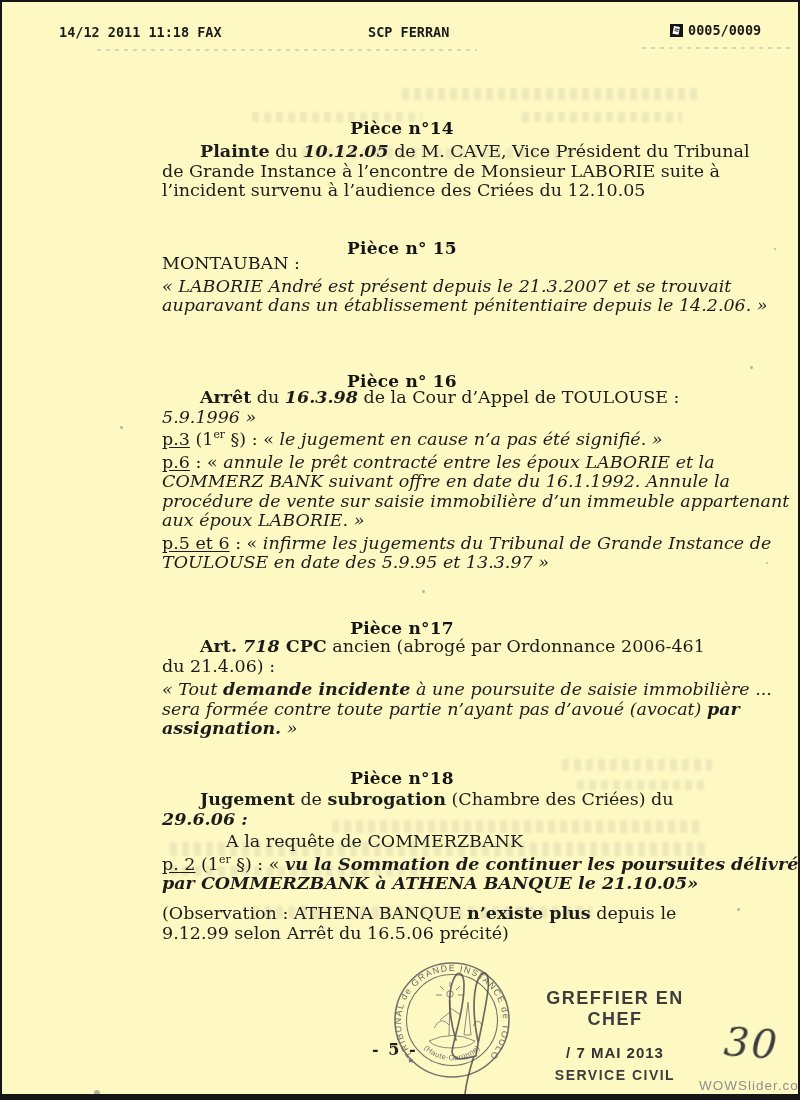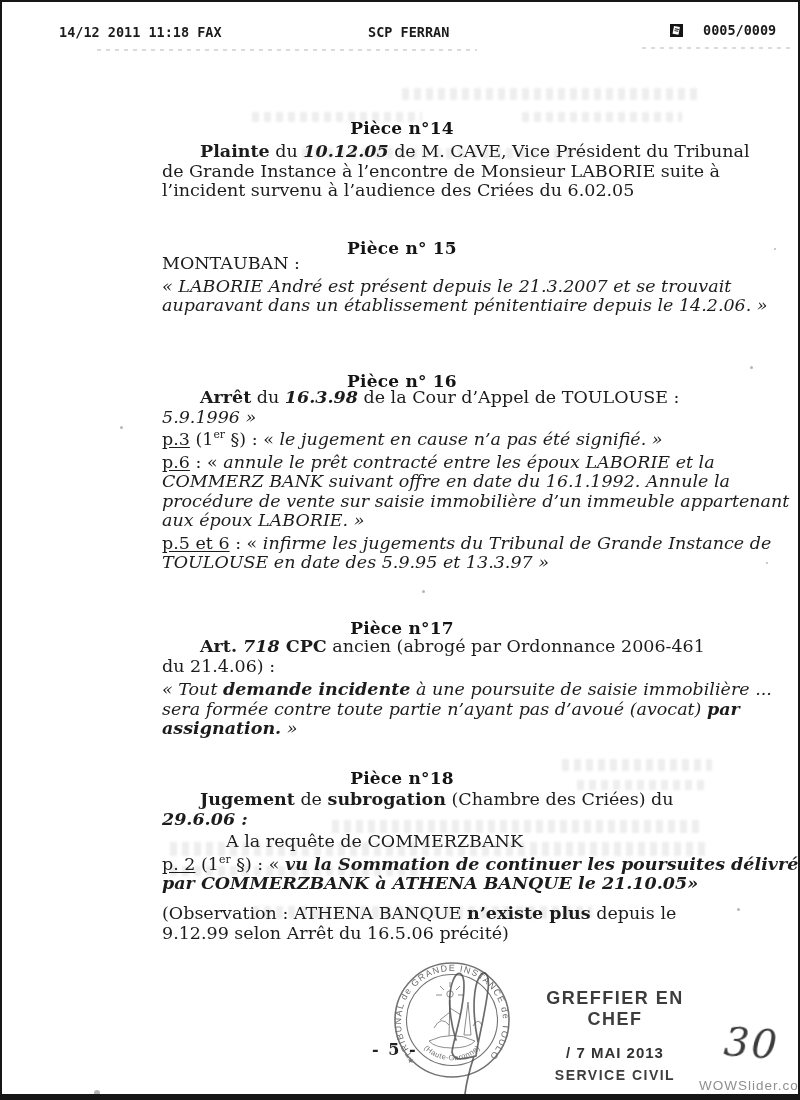--- a/index.html
+++ b/index.html
@@ -1,33 +1,33 @@
 <!DOCTYPE html>
 <html><head>
 <meta charset="utf-8">
 <style>
   html,body{margin:0;padding:0;background:#e8e8e8;}
   .page{
     position:relative; width:800px; height:1100px; margin:0 auto;
-    background:#ffffff;
+    background:#fef9c3;
     border:2px solid #161616; border-bottom-width:6px;
     box-sizing:border-box;
     font-family:"DejaVu Serif", serif;
     color:#1e1e1e;
     overflow:hidden;
   }
   
   .fax-header{
     position:absolute; top:22px; left:0; width:100%;
     font-family:"DejaVu Sans Mono", monospace;
     font-weight:bold; font-size:13.5px; color:#1b1b1b;
   }
   .fax-left{position:absolute; left:57px; top:0;}
   .fax-center{position:absolute; left:366px; top:0;}
-  .fax-right{position:absolute; left:668px; top:-2px; display:flex; align-items:center; gap:19px;}
+  .fax-right{position:absolute; left:668px; top:-2px; display:flex; align-items:center; gap:4px;}
   .fax-icon-svg{display:inline-block; vertical-align:middle;}
   .dotline{
     position:absolute; height:2px;
     background:repeating-linear-gradient(90deg, rgba(110,110,110,.55) 0 4px, transparent 4px 9px);
     opacity:.45; filter:blur(.4px);
   }
   
   .heading{
     position:absolute; left:0; width:800px; text-align:center;
     font-size:17px; font-weight:bold; color:#141414;
@@ -114,21 +114,21 @@
   <div class="speck" style="left:706px; top:148px; width:2px; height:2px;"></div>
   <div class="speck" style="left:420px; top:588px; width:3px; height:3px;"></div>
   <div class="speck" style="left:735px; top:906px; width:3px; height:3px;"></div>
   <div class="speck" style="left:772px; top:246px; width:2px; height:2px;"></div>
   <div class="speck" style="left:92px;  top:1088px; width:6px; height:6px;"></div>
 
   <h2 class="heading" style="top:102px;">Pièce n°14</h2>
   <div class="para" style="top:140px;">
       <div class="line ind"><span class="r-b">Plainte</span><span> du </span><span class="r-b r-i">10.12.05</span><span> de M. CAVE, Vice Président du Tribunal</span></div>
       <div class="line"><span>de Grande Instance à l’encontre de Monsieur LABORIE suite à</span></div>
-      <div class="line"><span>l’incident survenu à l’audience des Criées du 6.02.05</span></div>
+      <div class="line"><span>l’incident survenu à l’audience des Criées du 12.10.05</span></div>
     </div>
 
   <h2 class="heading" style="top:222px;">Pièce n° 15</h2>
   <div class="para" style="top:252px;">
       <div class="line"><span>MONTAUBAN :</span></div>
       <div class="line" style="margin-top: 3px;"><span class="r-i">« LABORIE André est présent depuis le 21.3.2007 et se trouvait</span></div>
       <div class="line"><span class="r-i">auparavant dans un établissement pénitentiaire depuis le 14.2.06. »</span></div>
     </div>
 
   <h2 class="heading" style="top:355px;">Pièce n° 16</h2>

